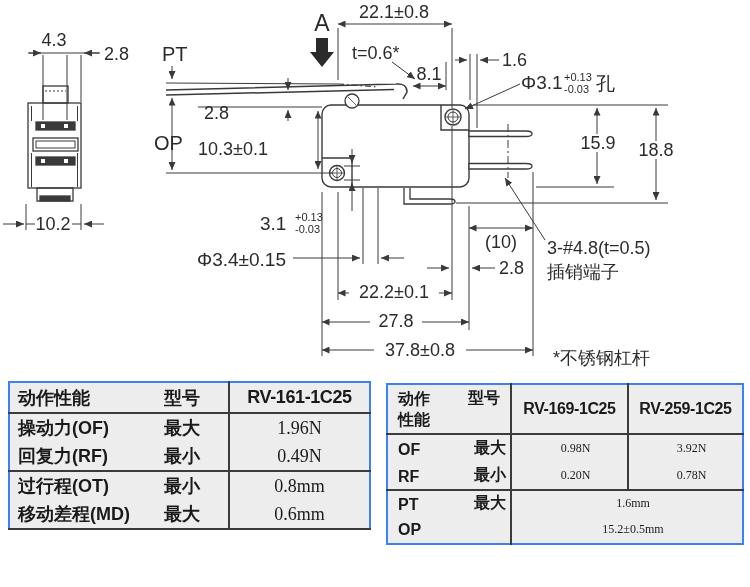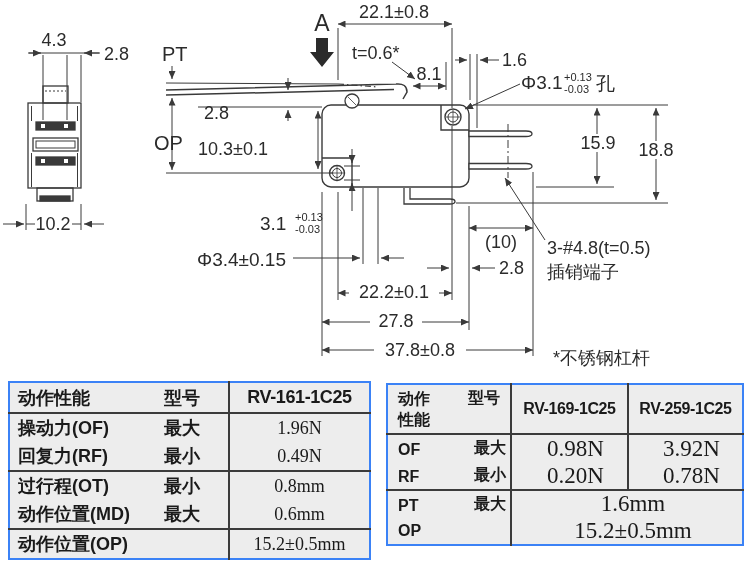--- a/index.html
+++ b/index.html
@@ -16,21 +16,21 @@
   .sb{display:flex;justify-content:space-between;align-items:center;padding:0 28px 0 8px;}
   .sb2{display:flex;justify-content:space-between;align-items:flex-end;padding:0 4px 0 10px;}
   .tbl-left td{height:28px;font-size:18px;}
   .tbl-left tr.hdr td{height:29px;}
   .tbl-right td{height:25px;font-size:16px;}
   .tbl-right tr.hdr td{height:48px;}
   .tbl-right tr.r-of td,.tbl-right tr.r-rf td{height:27px;}
   .tbl-right tr.r-op td{height:27px;}
   .model{font-weight:bold;font-size:16.5px;text-align:center;letter-spacing:-0.4px;}
   .val{font-family:"Liberation Serif",serif;font-size:18px;text-align:center;}
-  .tbl-right .val{font-size:23px;padding-left:12px;}
+  .tbl-right .val{font-size:12px;padding-left:12px;}
   .h2wrap{position:relative;height:100%;text-align:right;}
   .h2title{position:absolute;left:10px;top:3px;line-height:21px;font-weight:bold;}
   .h2model{position:absolute;right:10px;top:3px;font-weight:bold;}
 </style>
 </head>
 <body>
 
 <div id="stage">
 
   
@@ -247,34 +247,25 @@
               <div class="sb">
                 <span class="cn">过行程(OT)</span>
                 <span class="cn">最小</span>
               </div>
             </td>
         <td class="val">0.8mm</td>
       </tr>
       <tr class="bb">
         <td>
               <div class="sb">
-                <span class="cn">动作位置(MD)</span>
+                <span class="cn">移动差程(MD)</span>
                 <span class="cn">最大</span>
               </div>
             </td>
         <td class="val">0.6mm</td>
-      </tr>
-      <tr>
-        <td>
-              <div class="sb">
-                <span class="cn">动作位置(OP)</span>
-                <span class="cn"></span>
-              </div>
-            </td>
-        <td class="val">15.2±0.5mm</td>
       </tr>
     </tbody>
       </table>
   </div>
 
   
   <div class="tbl tbl-right" style="left:386px;top:383px;">
     <table style="width:358px;">
       <colgroup>
           <col style="width:124px">

